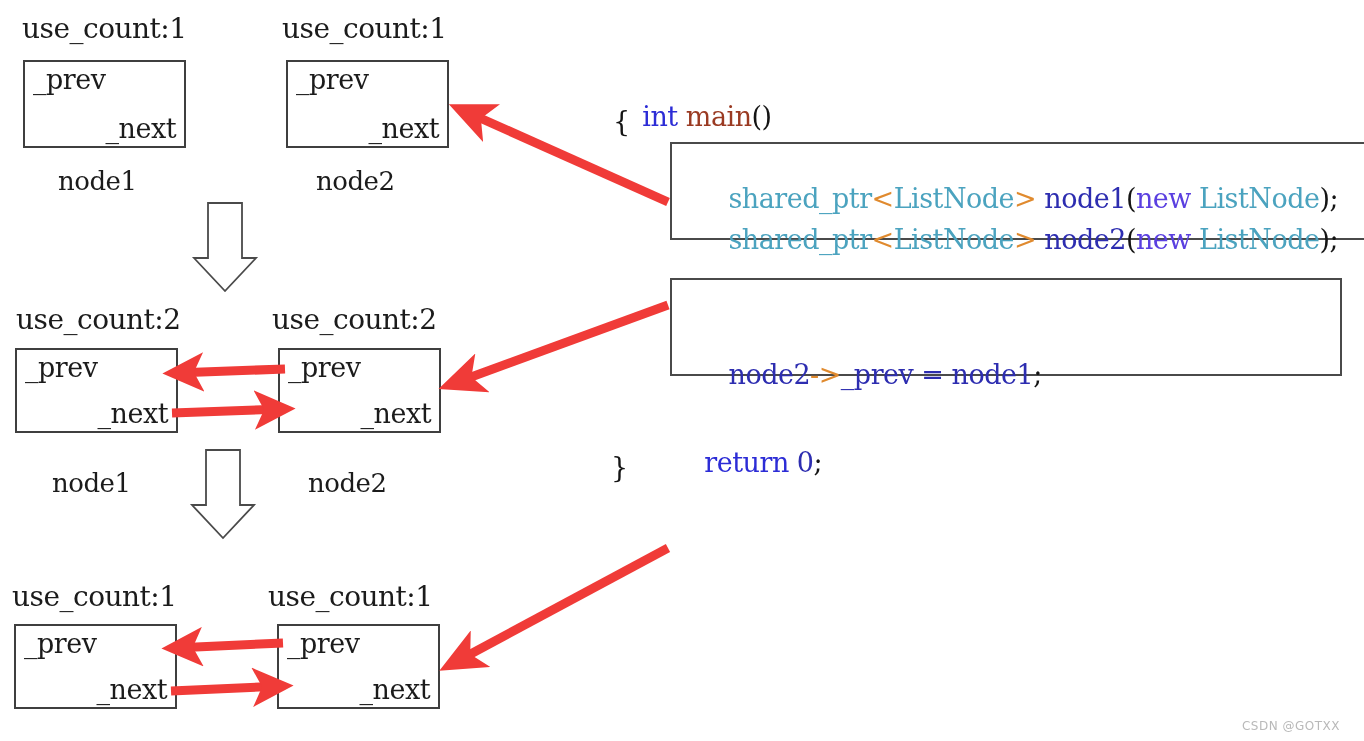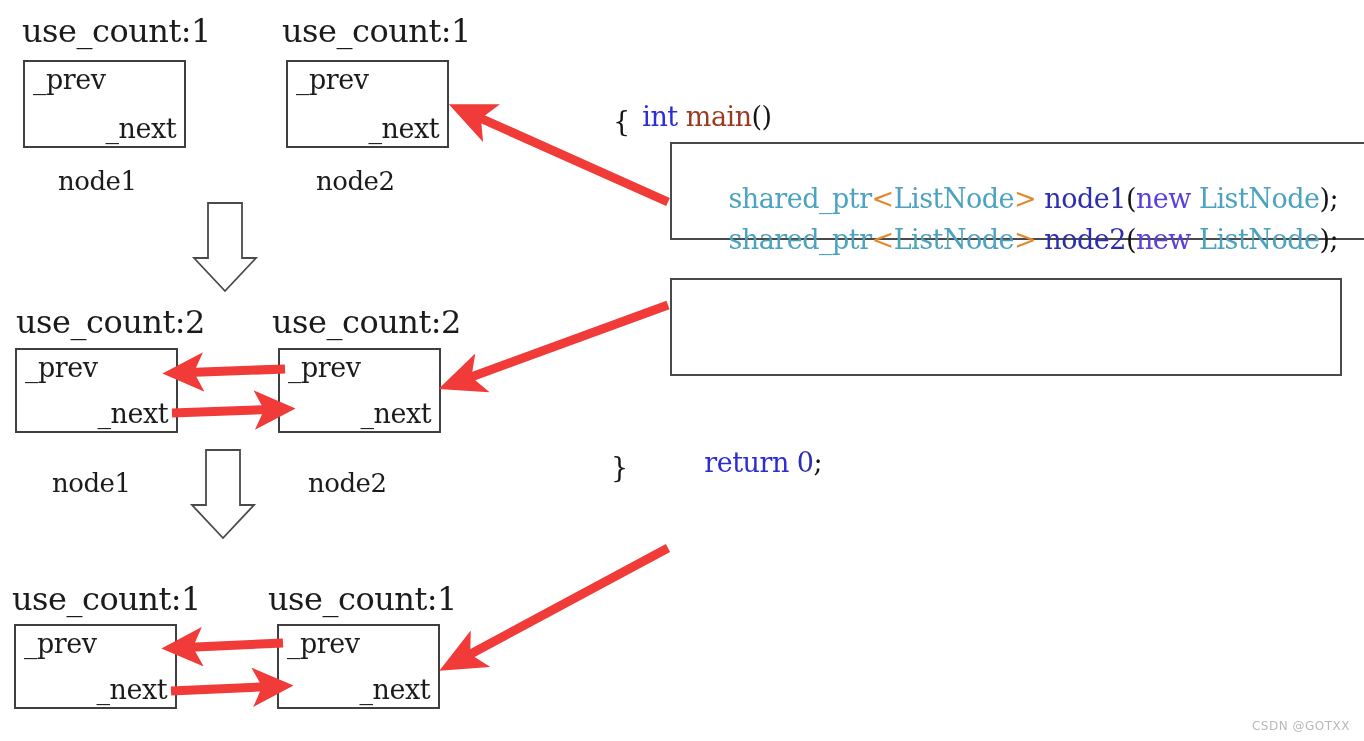--- a/index.html
+++ b/index.html
@@ -30,21 +30,21 @@
     color: #1b1b1b;
     white-space: nowrap;
     letter-spacing: -0.5px;
   }
   .node-box .fld-prev { left: 8px;  top: 2px; }
   .node-box .fld-next { right: 8px; bottom: 2px; }
 
   .use-count {
     position: absolute;
     font-family: "DejaVu Serif", "Liberation Serif", serif;
-    font-size: 32px;
+    font-size: 28px;
     color: #1b1b1b;
     white-space: nowrap;
     letter-spacing: -0.5px;
   }
   .node-label {
     position: absolute;
     font-family: "DejaVu Serif", "Liberation Serif", serif;
     font-size: 26px;
     color: #1b1b1b;
     white-space: nowrap;
@@ -165,20 +165,23 @@
   <div class="code-box" style="left:670px; top:142px; width:752px; height:98px;">
     <div class="code-row" style="top:8px;">
       <span class="t-type">shared_ptr</span><span class="t-ang">&lt;</span><span class="t-type">ListNode</span><span class="t-ang">&gt;</span><span class="t-var"> node1</span><span class="t-pl">(</span><span class="t-new">new</span><span class="t-type"> ListNode</span><span class="t-pl">)</span><span class="t-pl">;</span>
     </div>
     <div class="code-row" style="top:49px;">
       <span class="t-type">shared_ptr</span><span class="t-ang">&lt;</span><span class="t-type">ListNode</span><span class="t-ang">&gt;</span><span class="t-var"> node2</span><span class="t-pl">(</span><span class="t-new">new</span><span class="t-type"> ListNode</span><span class="t-pl">)</span><span class="t-pl">;</span>
     </div>
   </div>
 
   <div class="code-box" style="left:670px; top:278px; width:672px; height:98px;">
+    <div class="code-row" style="top:48px;">
+      <span class="t-var">node2</span><span class="t-op">-&gt;</span><span class="t-var">_prev</span><span class="t-eq"> = </span><span class="t-var">node1</span><span class="t-pl">;</span>
+    </div>
   </div>
 
   <div class="code-line" style="left:672px; top:416px;">
     <span class="t-kw">return</span><span class="t-var"> 0</span><span class="t-pl">;</span>
   </div>
   <div class="code-line t-pl" style="left:611px; top:452px;">}</div>
 
 
   <svg id="arrows" viewBox="0 0 1364 741" xmlns="http://www.w3.org/2000/svg">
     <defs>
@@ -220,15 +223,15 @@
 
     <g>
       <path d="M668,305 L452,384" stroke="#f03b38" stroke-width="9" marker-end="url(#redhead)" stroke-linecap="butt"></path>
     </g>
 
     <g>
       <path d="M668,548 L452,664" stroke="#f03b38" stroke-width="9" marker-end="url(#redhead)" stroke-linecap="butt"></path>
     </g>
   </svg>
 
-  <div class="watermark" style="right:14px; bottom:8px;text-align:center;">CSDN @GOTXX</div>
+  <div class="watermark" style="right:24px; bottom:8px;text-align:center;">CSDN @GOTXX</div>
 
 </div>
 
 </body></html>

